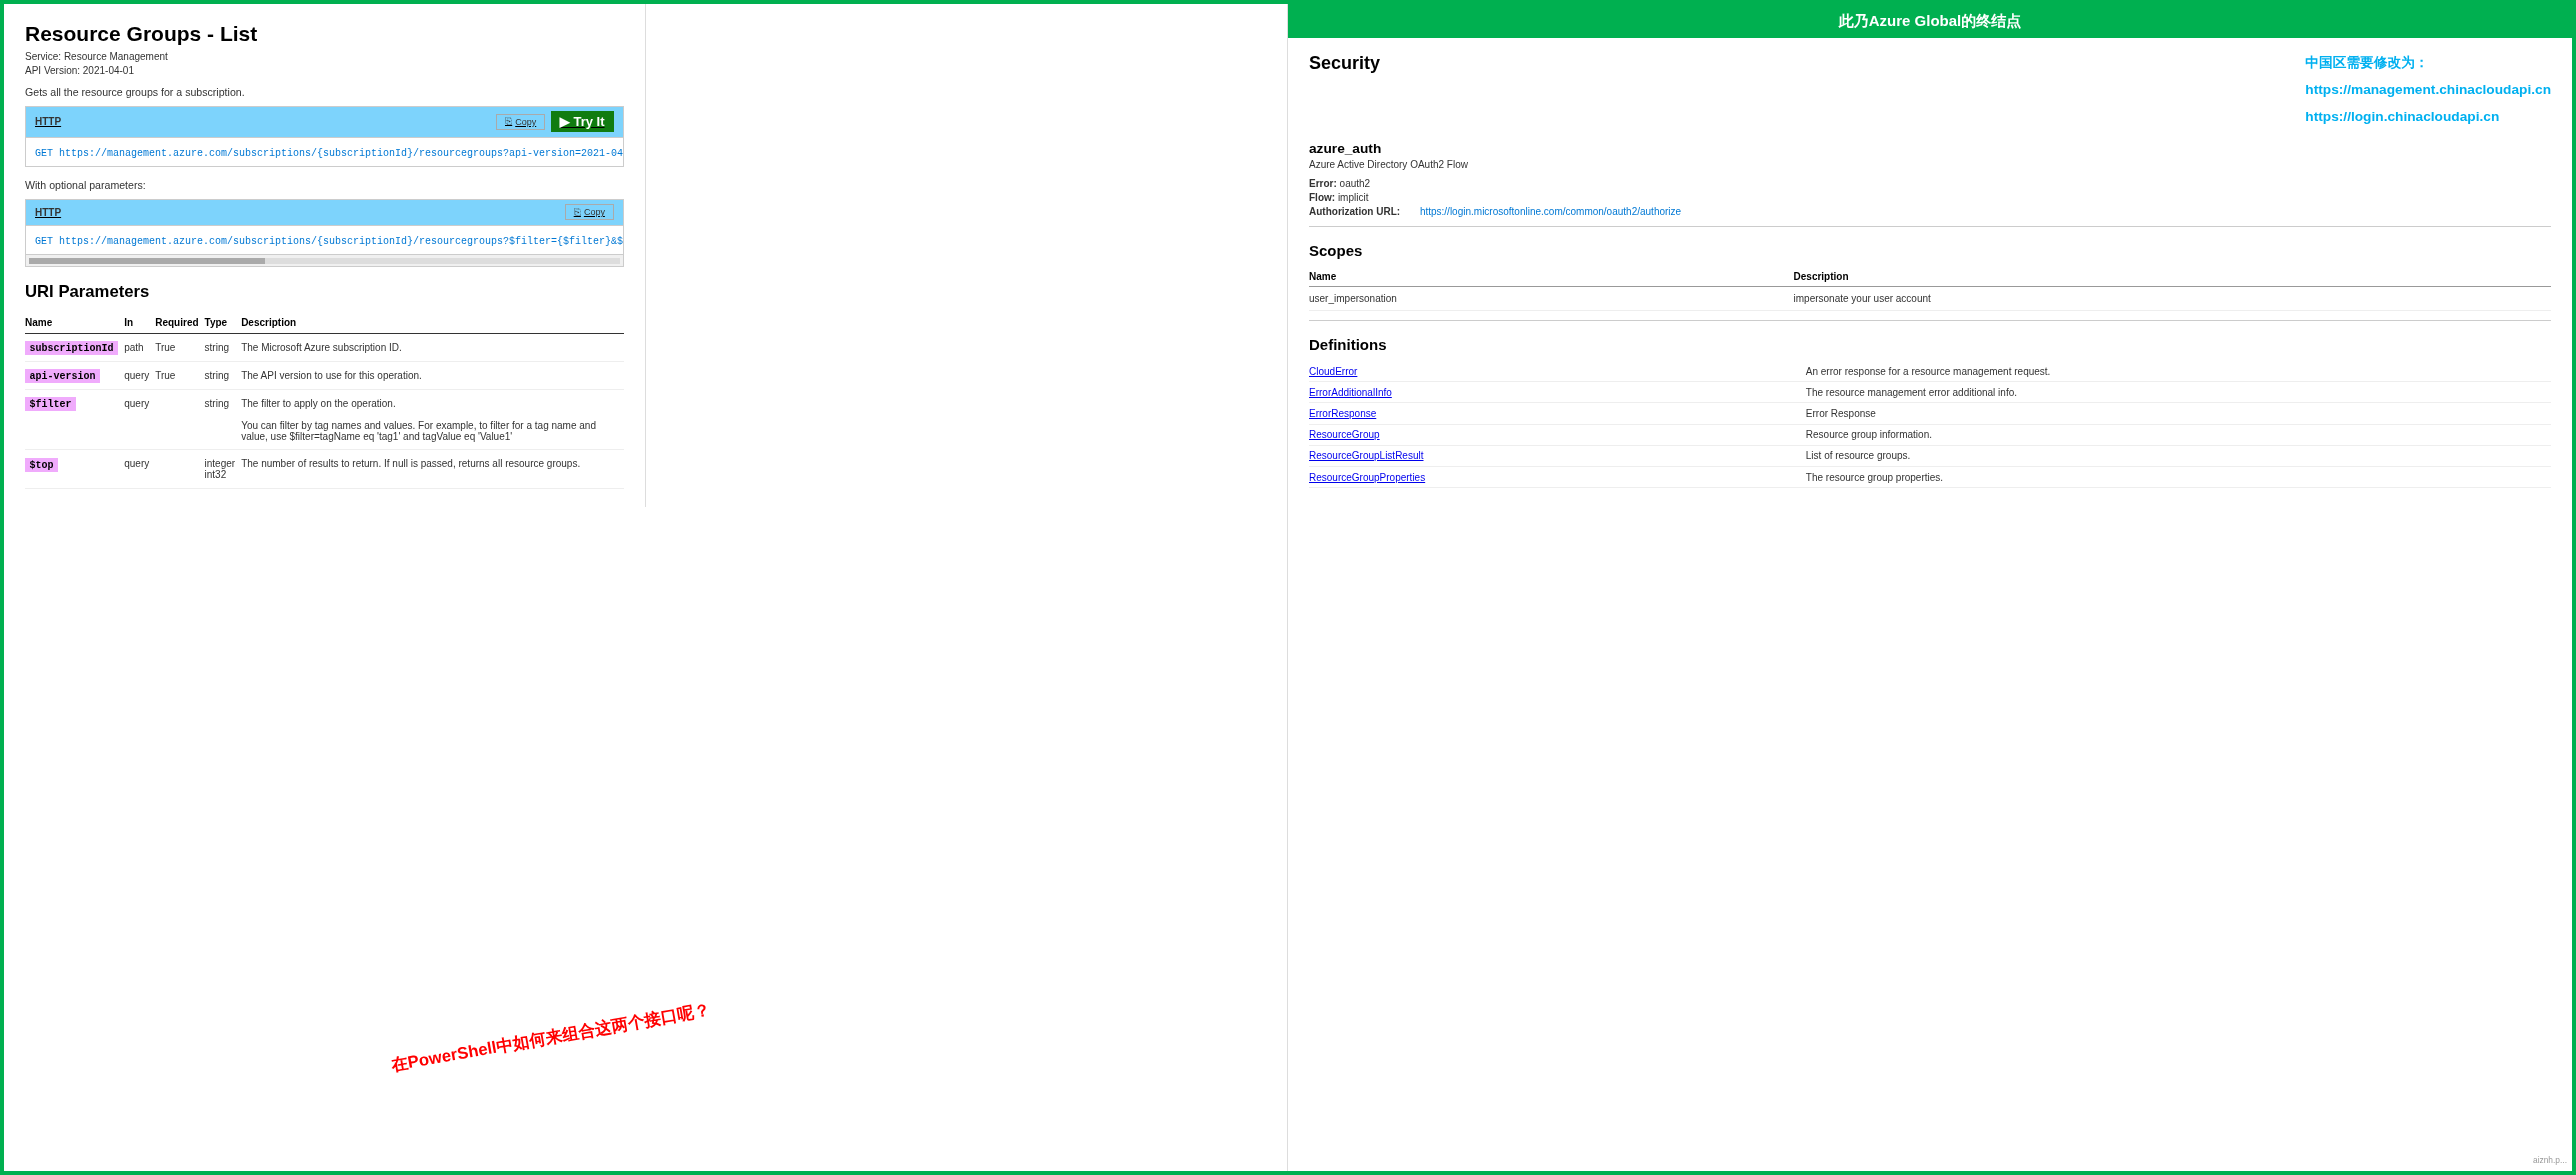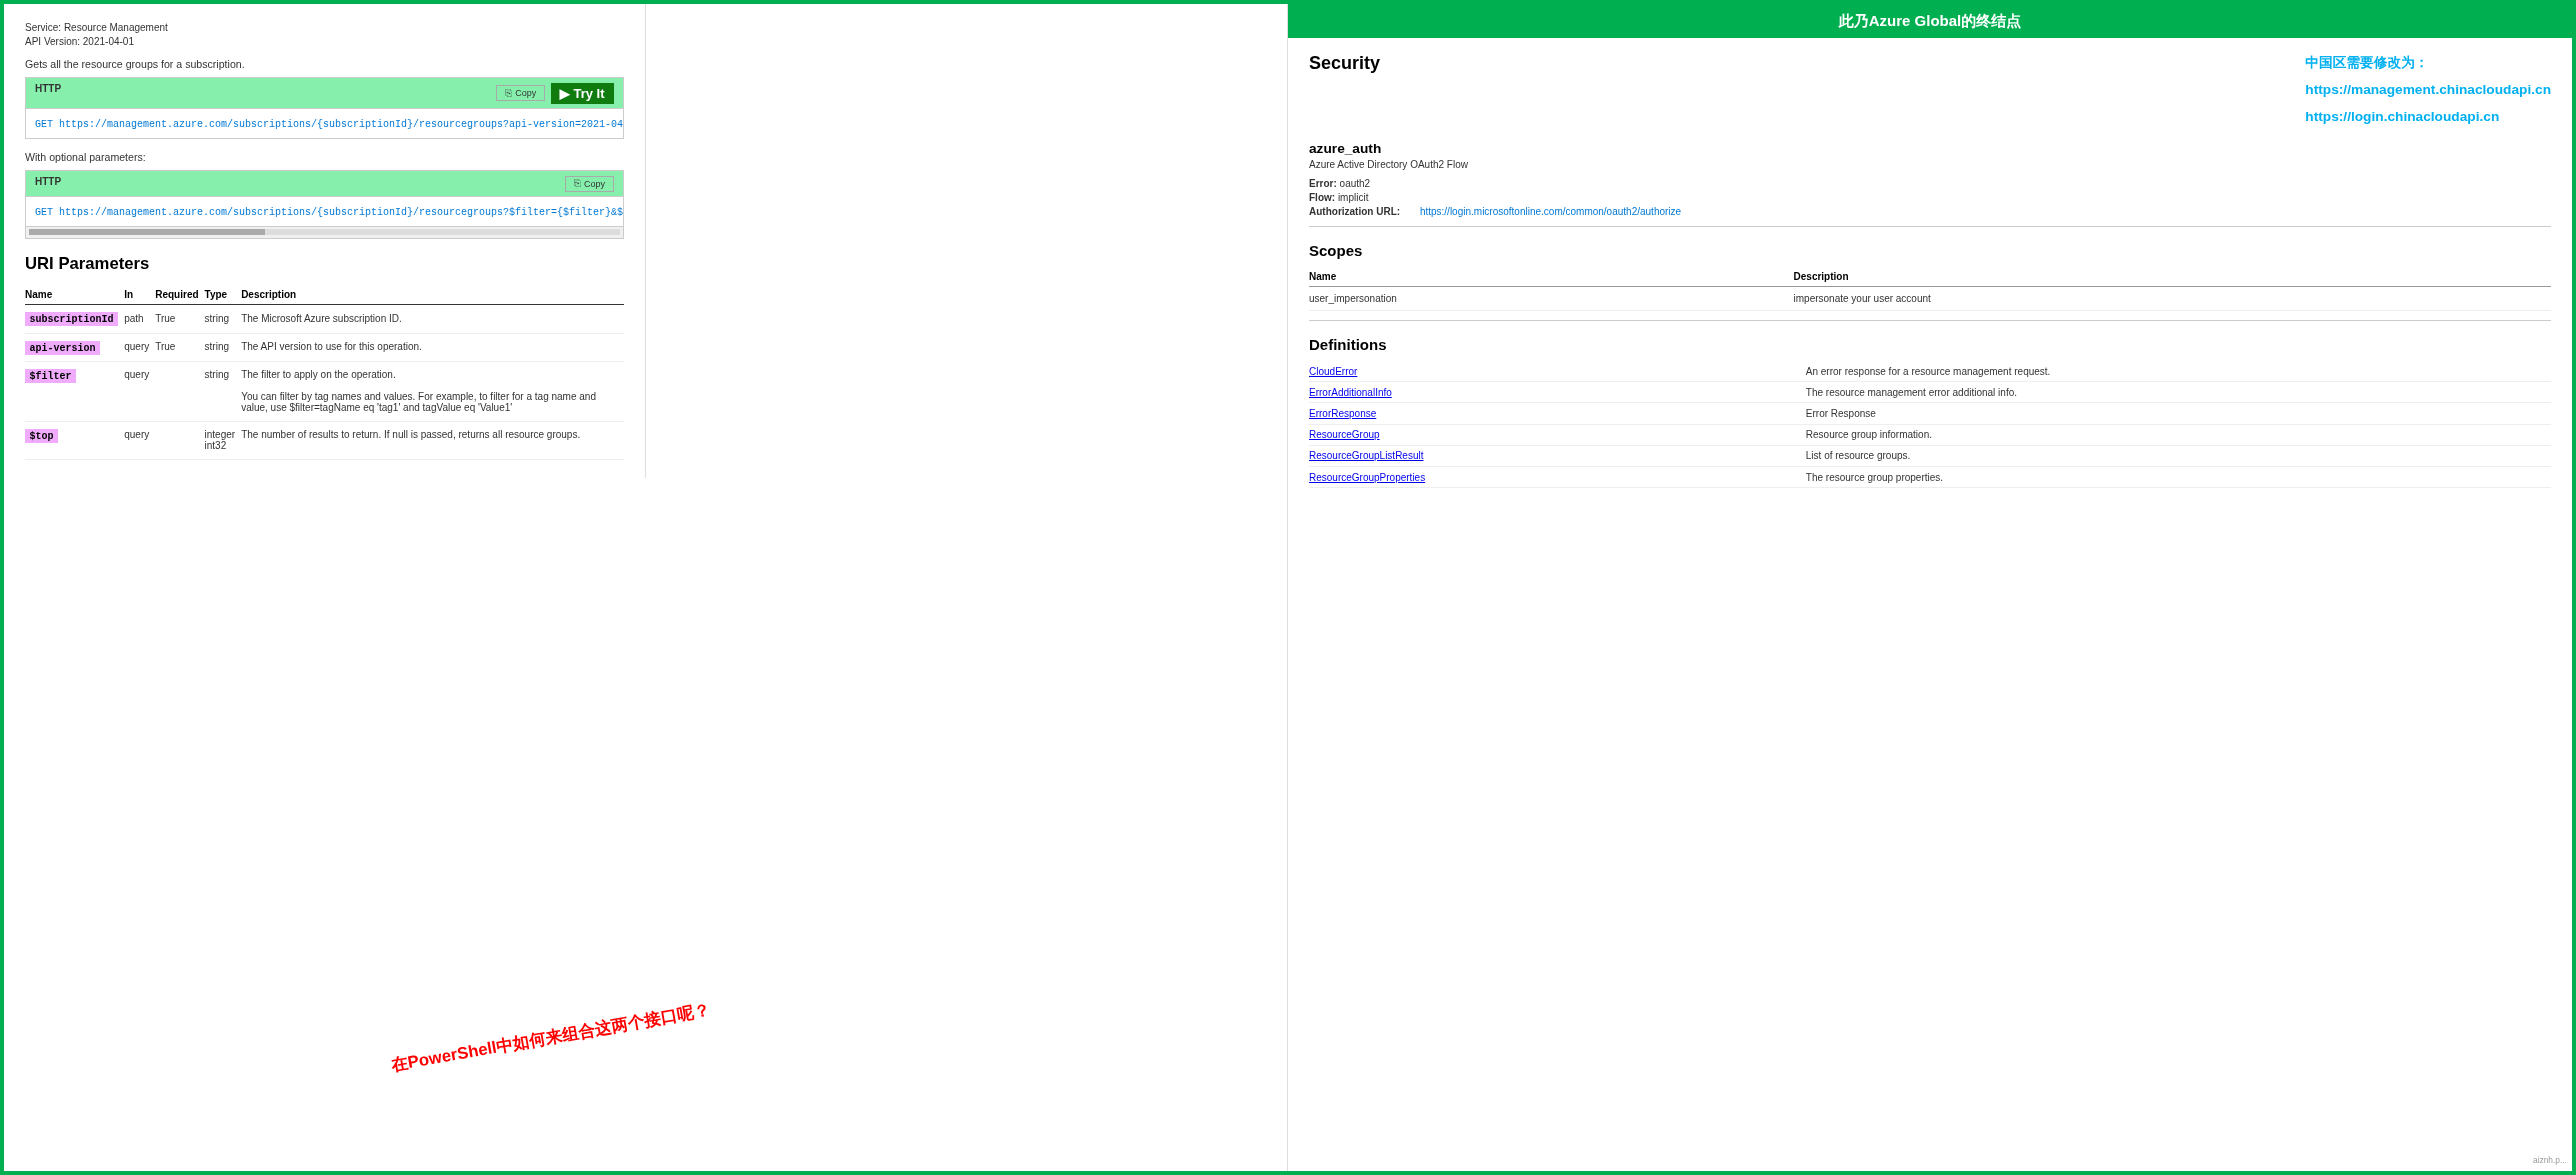--- a/index.html
+++ b/index.html
@@ -39,26 +39,27 @@
       color: #333;
       margin: 10.6px 0 7.6px 0;
     }
 
     .http-block {
       border: 0.8px solid #ccc;
       margin-bottom: 12px;
     }
 
     .http-header {
-      background: #86efac;
+      background: #7dd3fc;
       padding: 4.6px 9px;
       display: flex;
       justify-content: space-between;
-      align-items: flex-start;
+      align-items: center;
       border-bottom: 0.8px solid #ccc;
+      text-decoration: underline;
     }
 
     .http-label {
       font-size: 10px;
       font-weight: 600;
       color: #333;
     }
 
     .http-actions {
       display: flex;
@@ -336,20 +337,21 @@
     body {
       border: 4.6px solid #00b050;
     }
   </style>
 </head>
 <body>
 
 <div class="left-panel-wrapper">
   <div class="left-panel">
 
+    <h1 class="page-title">Resource Groups - List</h1>
     <div class="meta-info">Service:  Resource Management</div>
     <div class="meta-info">API Version:  2021-04-01</div>
     <p class="description">Gets all the resource groups for a subscription.</p>
 
     <div class="http-block">
       <div class="http-header">
         <span class="http-label">HTTP</span>
         <div class="http-actions">
           <button class="copy-btn">
             <span>⎘</span>

